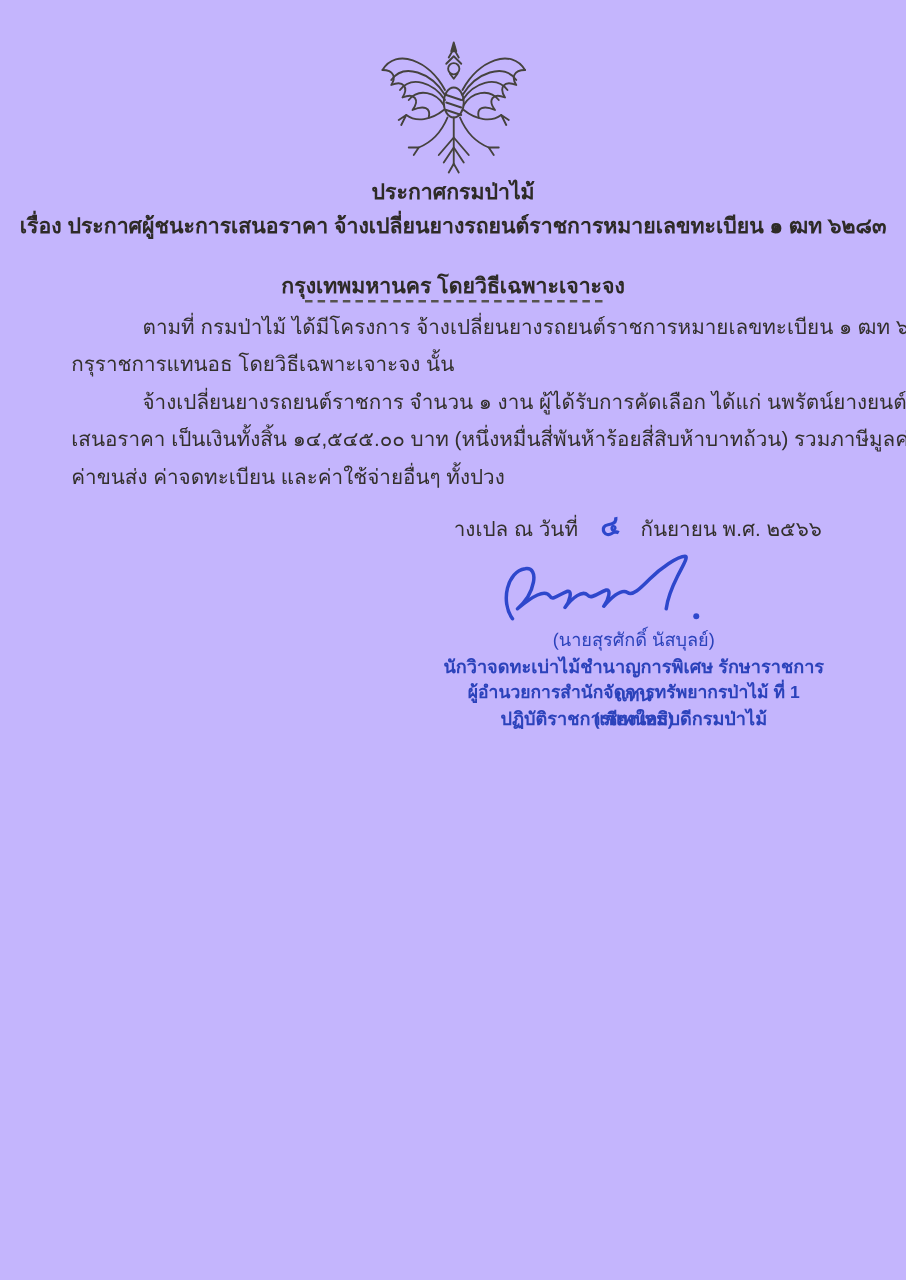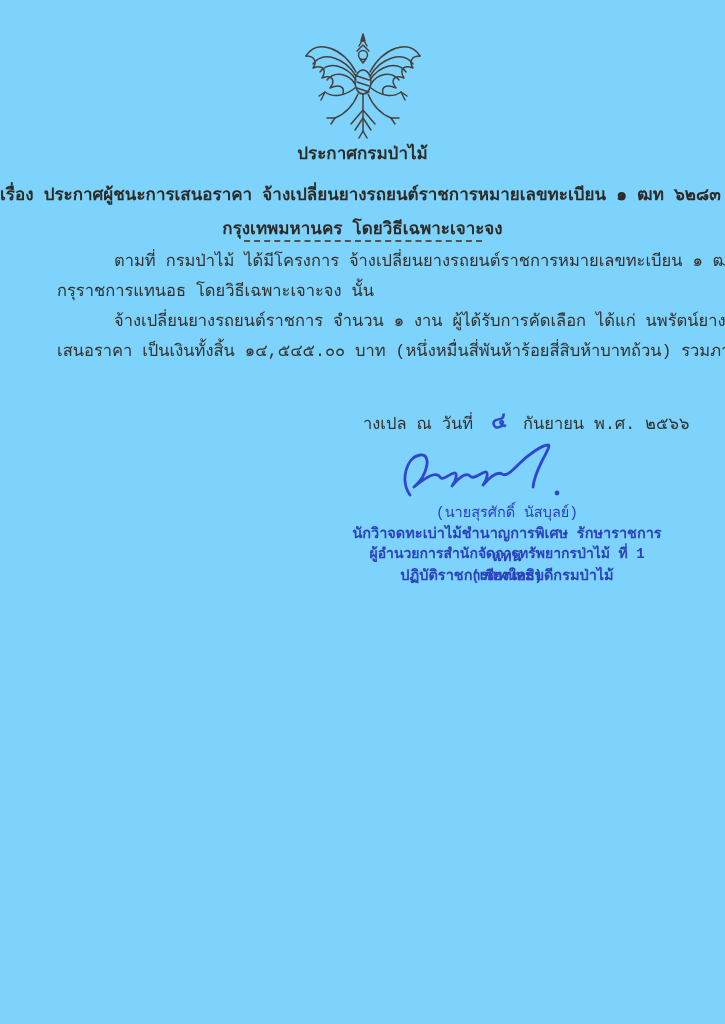--- a/index.html
+++ b/index.html
@@ -1,36 +1,36 @@
 <!DOCTYPE html>
 <html><head>
 <meta charset="utf-8">
 <style>
   html,body{margin:0;padding:0;background:#ffffff;}
   .page{
     position:relative;
     width:725px;height:1024px;
-    background:#7dd3fc;
+    background:#c4b5fd;
     overflow:hidden;
-    font-family:Liberation Mono, monospace;
+    font-family:Liberation Sans, sans-serif;
     color:#33302c;
   }
   
   .emblem{
     position:absolute;top:32px;left:50%;transform:translateX(-50%);
     width:120px;height:112px;
   }
   
   .doc-title{
     position:absolute;top:139px;left:0;width:100%;
     text-align:center;font-size:17px;font-weight:bold;color:#2e2b27;
   }
   .doc-subject1{
-    position:absolute;top:180px;left:0;width:100%;
-    text-align:left;font-size:17px;font-weight:bold;color:#2e2b27;
+    position:absolute;top:166px;left:0;width:100%;
+    text-align:center;font-size:17px;font-weight:bold;color:#2e2b27;
   }
   .doc-subject2{
     position:absolute;top:196px;left:0;width:100%;
     text-align:center;font-size:17px;font-weight:bold;color:#2e2b27;margin-top:18px;
   }
   .divider{
     position:absolute;top:240px;left:50%;transform:translateX(-50%);
     width:238px;height:0;
     border-top:2px dashed #55524e;
   }
@@ -121,20 +121,21 @@
   <div class="doc-title">ประกาศกรมป่าไม้</div>
   <div class="doc-subject1">เรื่อง ประกาศผู้ชนะการเสนอราคา จ้างเปลี่ยนยางรถยนต์ราชการหมายเลขทะเบียน ๑ ฒท ๖๒๘๓</div>
   <div class="doc-subject2">กรุงเทพมหานคร โดยวิธีเฉพาะเจาะจง</div>
   <div class="divider"></div>
 
   <div class="body-text">
     <div class="bline indent">ตามที่ กรมป่าไม้ ได้มีโครงการ จ้างเปลี่ยนยางรถยนต์ราชการหมายเลขทะเบียน ๑ ฒท ๖๒๘๓</div>
     <div class="bline">กรุราชการแทนอธ โดยวิธีเฉพาะเจาะจง  นั้น</div>
     <div class="bline indent">จ้างเปลี่ยนยางรถยนต์ราชการ จำนวน ๑ งาน ผู้ได้รับการคัดเลือก ได้แก่ นพรัตน์ยางยนต์เชียงใหม่ โดย</div>
     <div class="bline">เสนอราคา เป็นเงินทั้งสิ้น ๑๔,๕๔๕.๐๐ บาท (หนึ่งหมื่นสี่พันห้าร้อยสี่สิบห้าบาทถ้วน) รวมภาษีมูลค่าเพิ่มและภาษีอื่น</div>
+    <div class="bline">ค่าขนส่ง ค่าจดทะเบียน และค่าใช้จ่ายอื่นๆ ทั้งปวง</div>
   </div>
 
   <div class="date-line">
     <span>างเปล ณ วันที่</span><span class="hand-day">๔</span><span>กันยายน พ.ศ. ๒๕๖๖</span>
   </div>
 
   <div class="sig-svg">
     <svg viewBox="0 0 172 66" width="172" height="66" aria-hidden="true">
       <g stroke="#2e47cc" fill="none" stroke-width="2.8" stroke-linecap="round" stroke-linejoin="round">
         <path d="M14 52 C4 38 10 14 24 12 C36 10 32 32 18 44 C30 34 40 28 44 34 C46 38 52 32 58 30 C62 29 60 38 56 43 C62 35 70 29 74 33 C77 37 83 31 89 29 C93 28 91 37 87 42 C94 34 101 28 106 31 C110 34 116 28 124 20 C132 12 146 2 152 2 C155 2 150 10 146 18 C142 26 138 36 137 44"></path>

